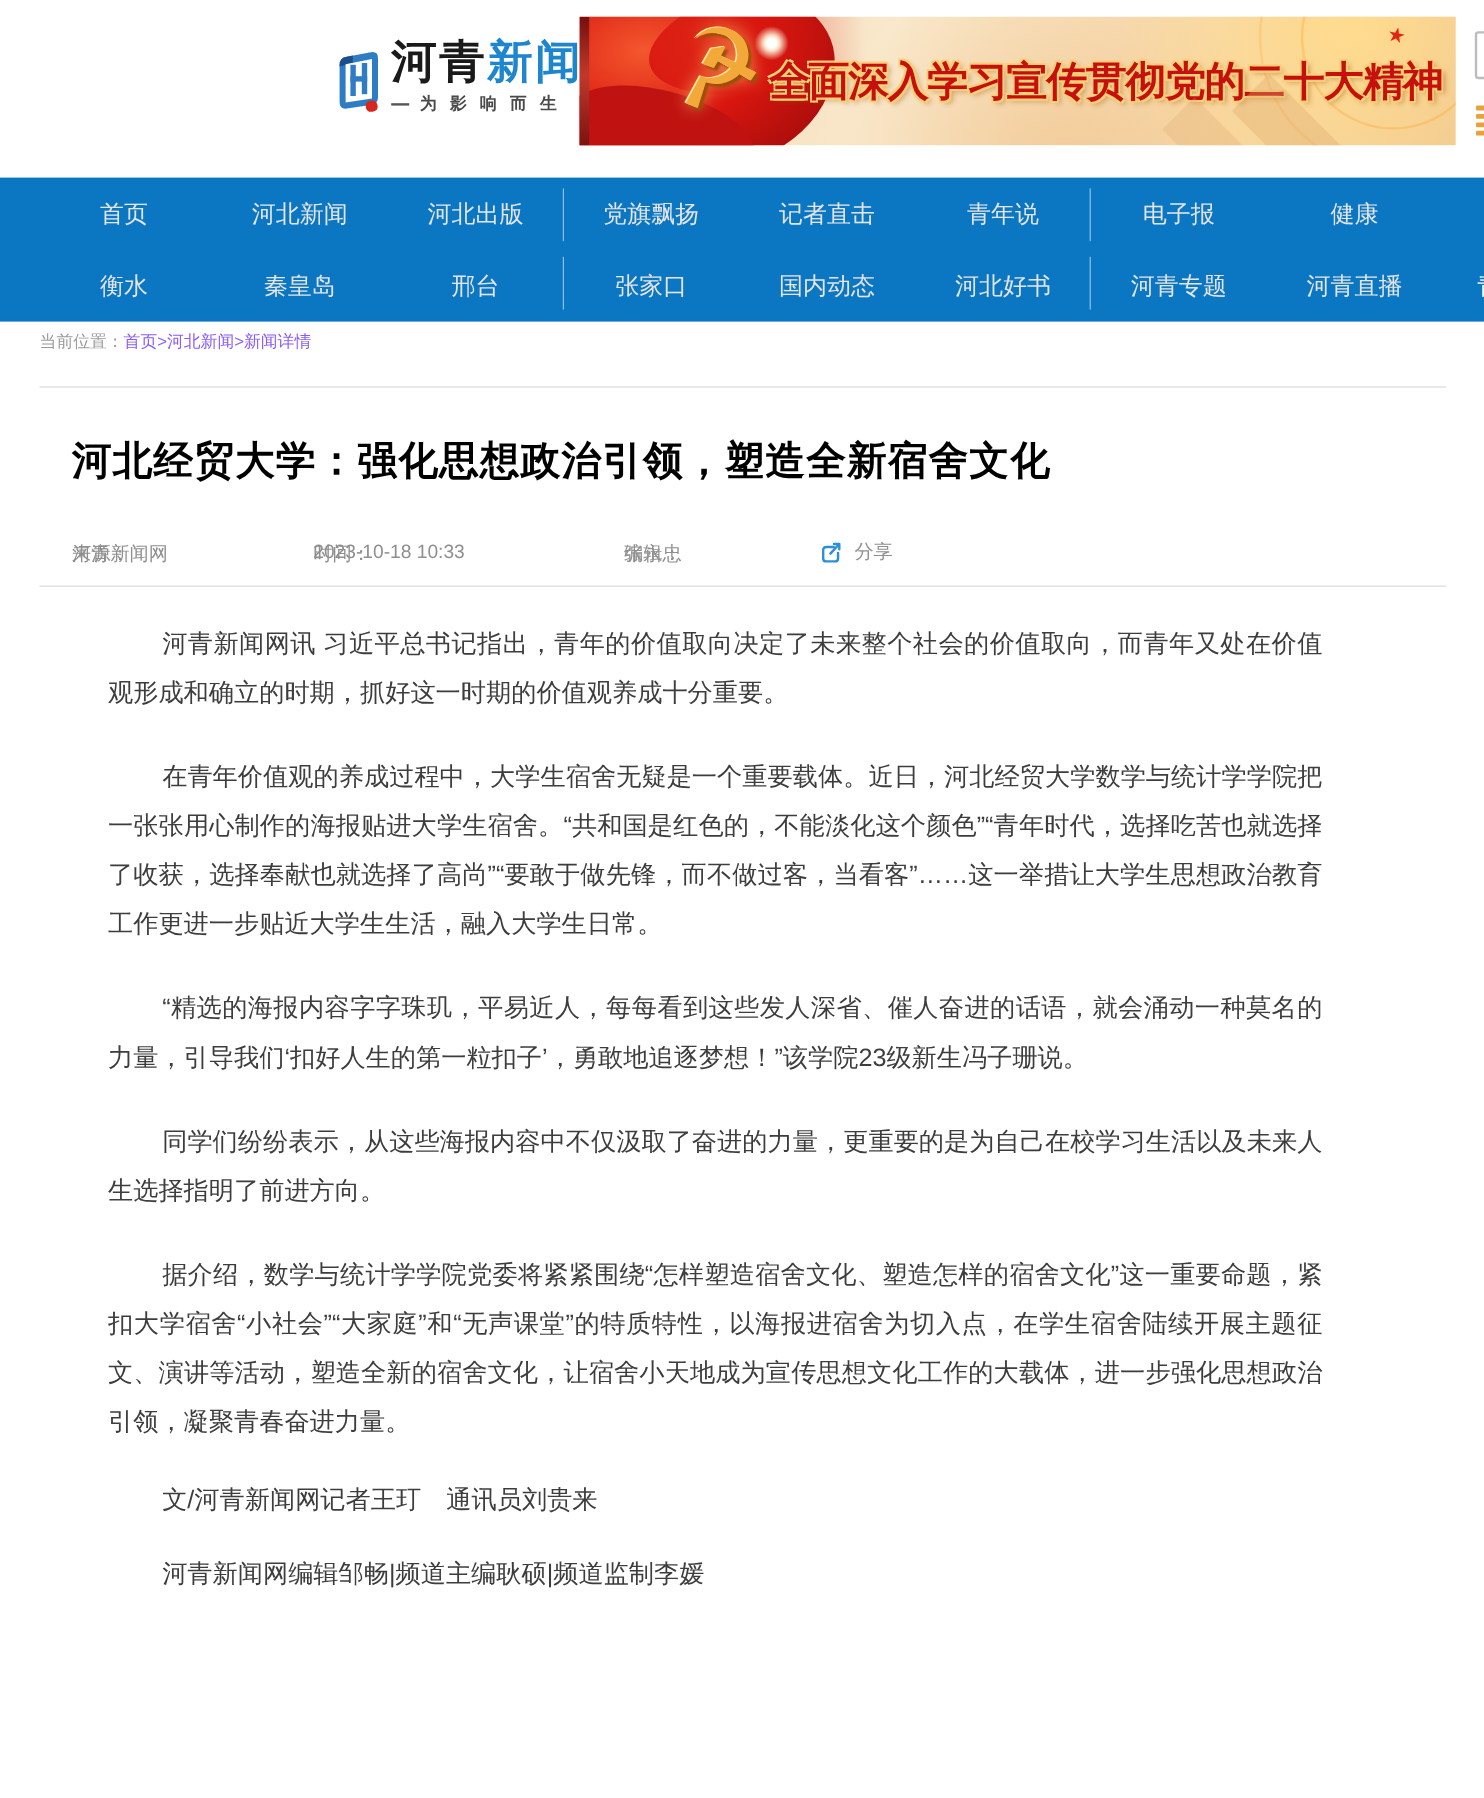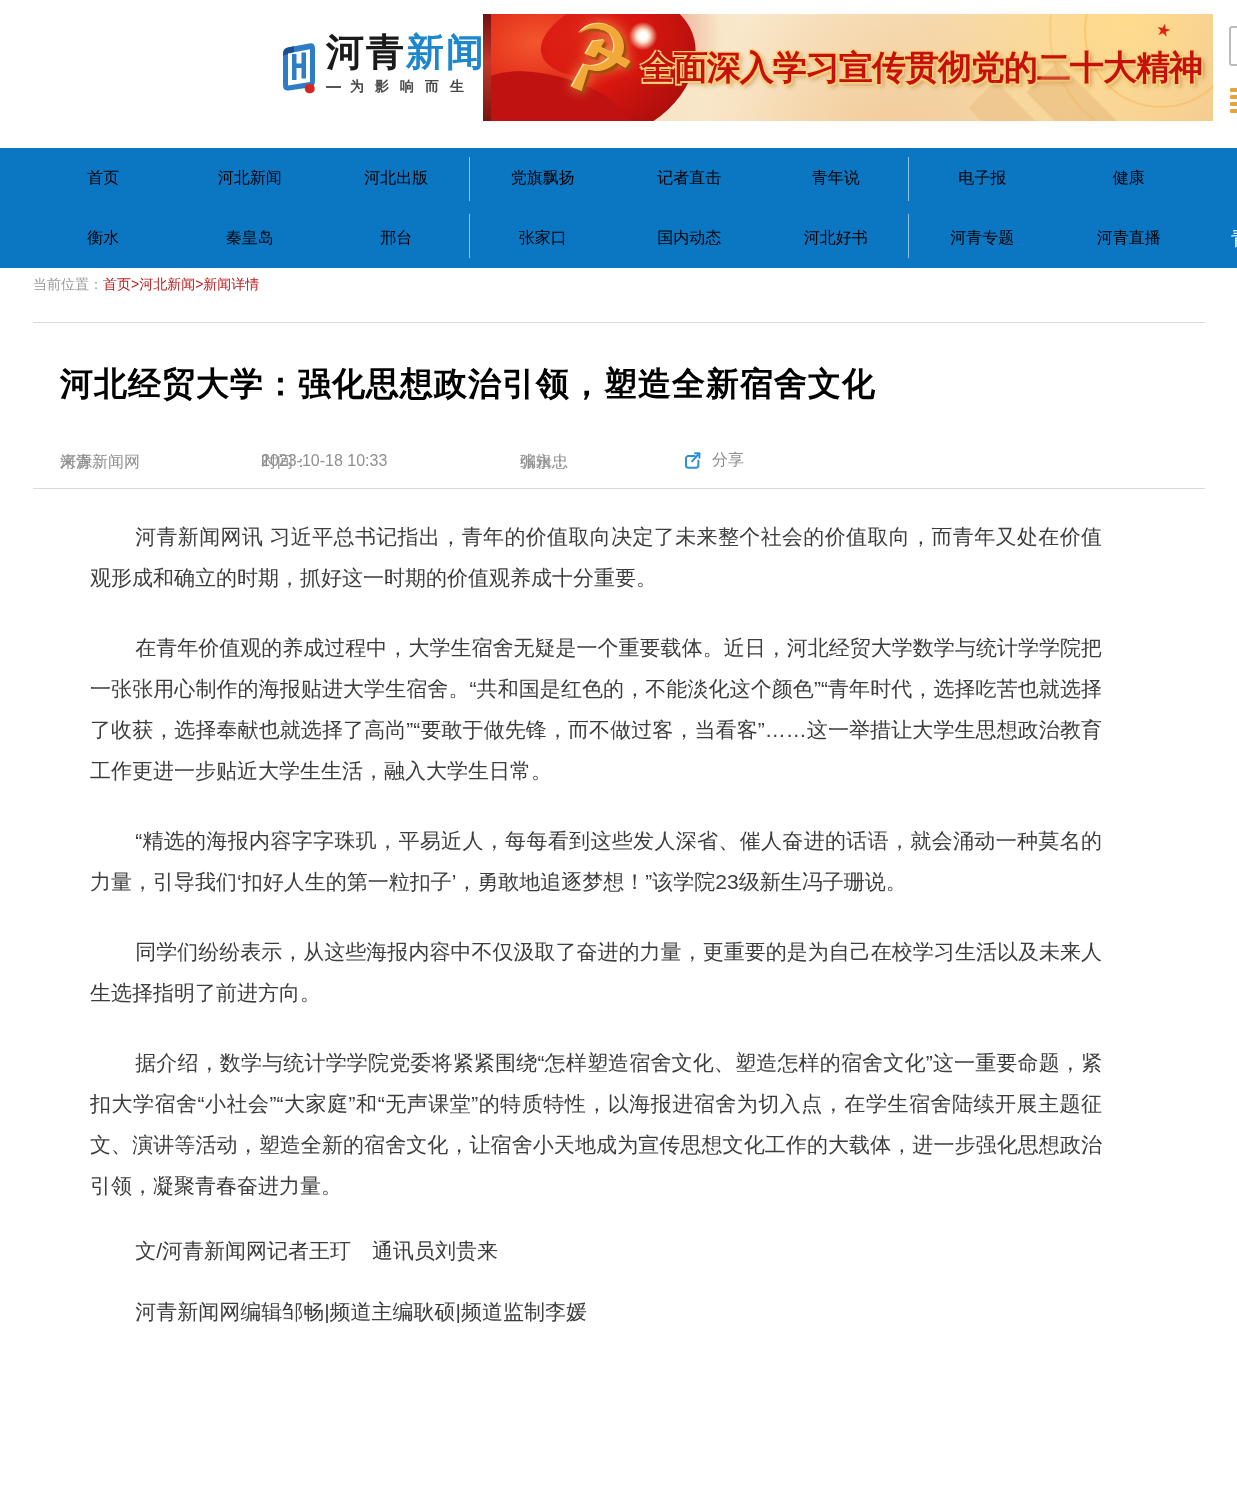--- a/index.html
+++ b/index.html
@@ -50,27 +50,27 @@
 
   
   .frag-box{position:absolute;left:1229px;top:26px;width:18px;height:36px;border:2px solid #bcbcbc;
     border-radius:3px;background:#fff;}
   .frag-orange{position:absolute;left:1230px;top:88px;}
   .frag-orange div{width:11px;height:4px;background:#e8a23c;margin-bottom:3px;border-radius:1px;}
 
   
   .nav{position:absolute;left:0;top:148px;width:1237px;height:120px;background:#0b76c2;}
   .nav-row{display:flex;align-items:center;height:60px;padding-left:30px;}
-  .nav-item{width:146.5px;flex:none;text-align:center;color:#000000;font-size:16px;cursor:pointer;white-space:nowrap;}
+  .nav-item{width:146.5px;flex:none;text-align:center;color:#e5e5e5;font-size:20px;cursor:pointer;white-space:nowrap;}
   .nav-div{position:absolute;width:1px;height:44px;background:rgba(255,255,255,.55);}
   .nav-partial{position:absolute;left:1231px;top:77px;color:#fff;font-size:20px;}
 
   
   .breadcrumb{position:absolute;left:33px;top:276px;font-size:14px;color:#9a9a9a;}
-  .breadcrumb a{color:#b91c1c;text-decoration:none;cursor:pointer;}
+  .breadcrumb a{color:#8b5cf6;text-decoration:none;cursor:pointer;}
 
   .hr{position:absolute;left:33px;width:1172px;height:1px;background:#dadada;}
   .hr1{top:322px;}
   .hr2{top:488px;}
 
   
   .article-title{position:absolute;left:60px;top:362px;margin:0;width:1120px;
     font-size:33px;font-weight:700;color:#000;letter-spacing:1px;}
   .meta{position:absolute;left:60px;top:448px;width:1100px;height:26px;font-size:16px;color:#8f8f8f;text-align:right;}
   .meta span{position:absolute;top:2px;white-space:nowrap;}

